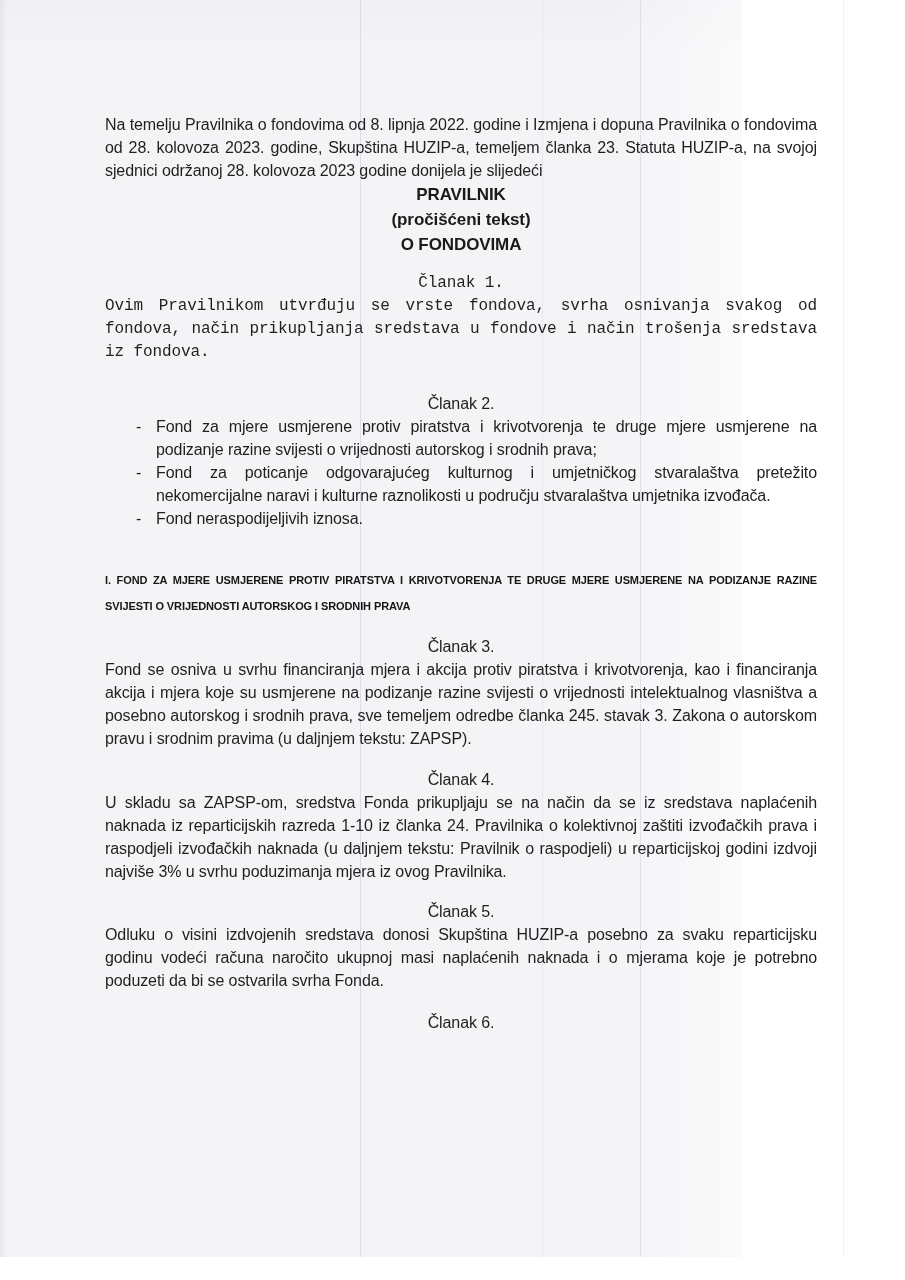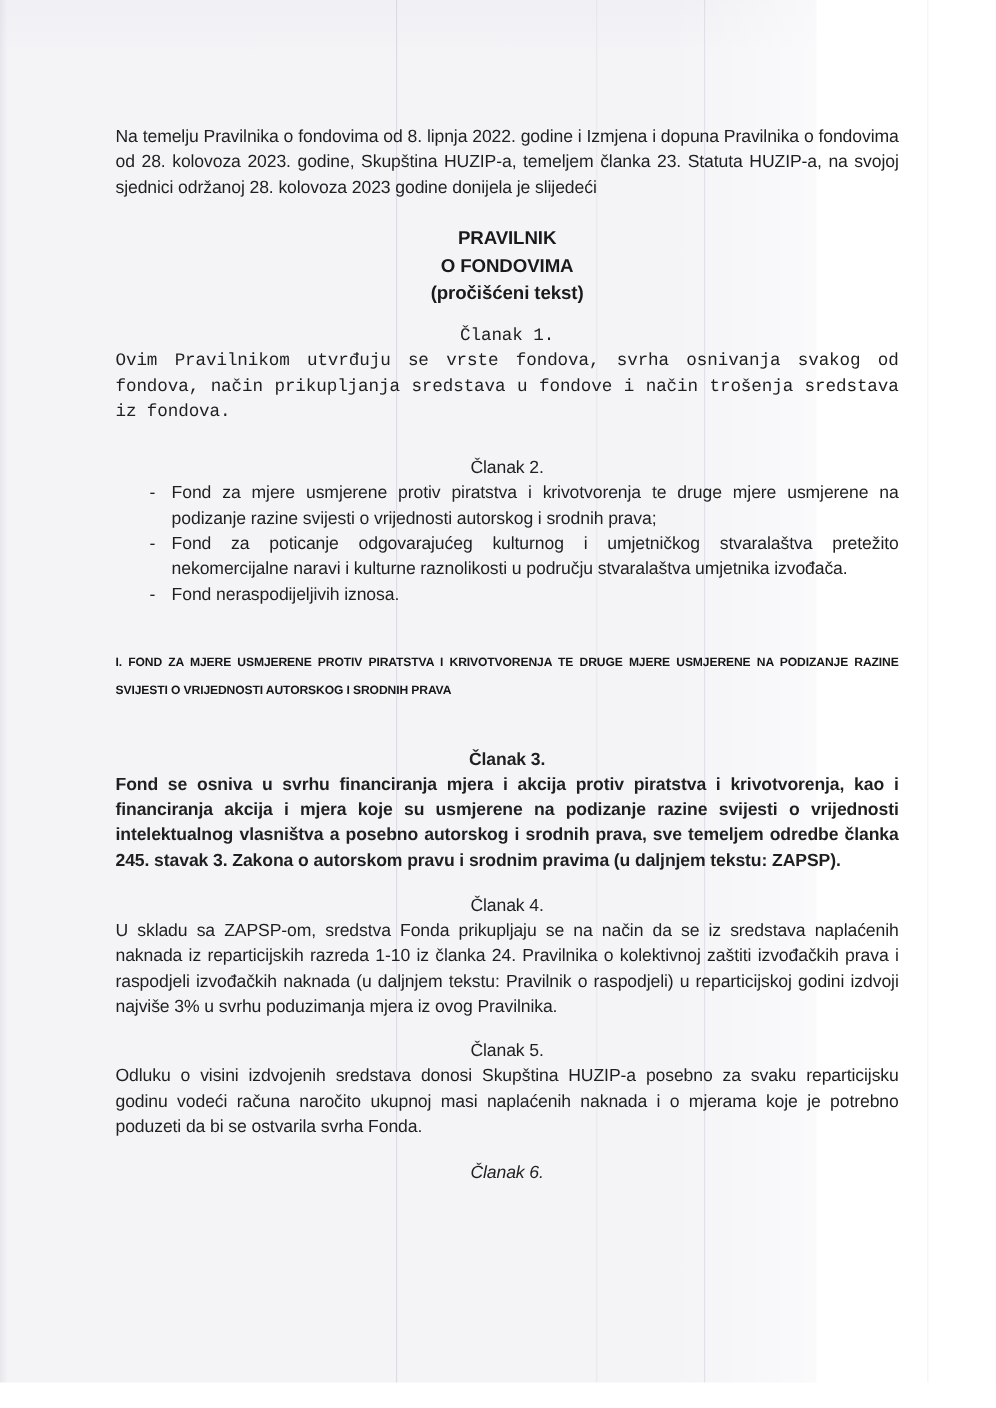--- a/index.html
+++ b/index.html
@@ -43,36 +43,35 @@
     top: 113px;
     width: 712px;
     color: #1f1f1f;
     font-size: 16px;
     line-height: 23px;
     letter-spacing: -0.1px;
   }
   .para { margin: 0; text-align: justify; }
 
   .title-block {
-    margin-top: 22px;
     text-align: center;
     font-weight: bold;
     font-size: 17px;
     line-height: 25px;
     color: #1a1a1a;
   }
 
   .article { margin: 0; }
   .article-heading { text-align: center; line-height: 23px; }
   .art-1 { margin-top: 15px; font-family: Liberation Mono, monospace; }
   .art-2 { margin-top: 28px; }
-  .art-3 { margin-top: 38px; font-weight: bold; }
+  .art-3 { margin-top: 16px; }
   .art-4 { margin-top: 18px; }
   .art-5 { margin-top: 17px; }
-  .art-6 { margin-top: 19px; font-style: italic; }
+  .art-6 { margin-top: 19px; }
 
   .lead { text-align: left; margin: 0; }
 
   .bullet { display: flex; margin: 0; }
   .bullet .dash { flex: none; width: 20px; margin-left: 31px; }
   .bullet .b-text { flex: 1; margin: 0; text-align: justify; }
 
   .section-heading {
     margin: 37px 0 0 0;
     font-size: 11px;
@@ -100,22 +99,22 @@
   <div class="fold fold-2"></div>
   <div class="fold fold-3"></div>
   <div class="fold fold-4"></div>
 
   <div class="content">
 
     <p class="para">Na temelju Pravilnika o fondovima od 8. lipnja 2022. godine i Izmjena i dopuna Pravilnika o fondovima od 28. kolovoza 2023. godine, Skupština HUZIP-a, temeljem članka 23. Statuta HUZIP-a, na svojoj sjednici održanoj 28. kolovoza 2023 godine donijela je slijedeći</p>
 
     <div class="title-block">
       <div>PRAVILNIK</div>
+      <div>(pročišćeni tekst)</div>
       <div>O FONDOVIMA</div>
-      <div>(pročišćeni tekst)</div>
     </div>
 
     <div class="article art-1">
       <div class="article-heading">Članak 1.</div>
       <p class="para">Ovim Pravilnikom utvrđuju se vrste fondova, svrha osnivanja svakog od fondova, način prikupljanja sredstava u fondove i način trošenja sredstava iz fondova.</p>
     </div>
 
     <div class="article art-2">
       <div class="article-heading">Članak 2.</div>
       <div class="bullet">

